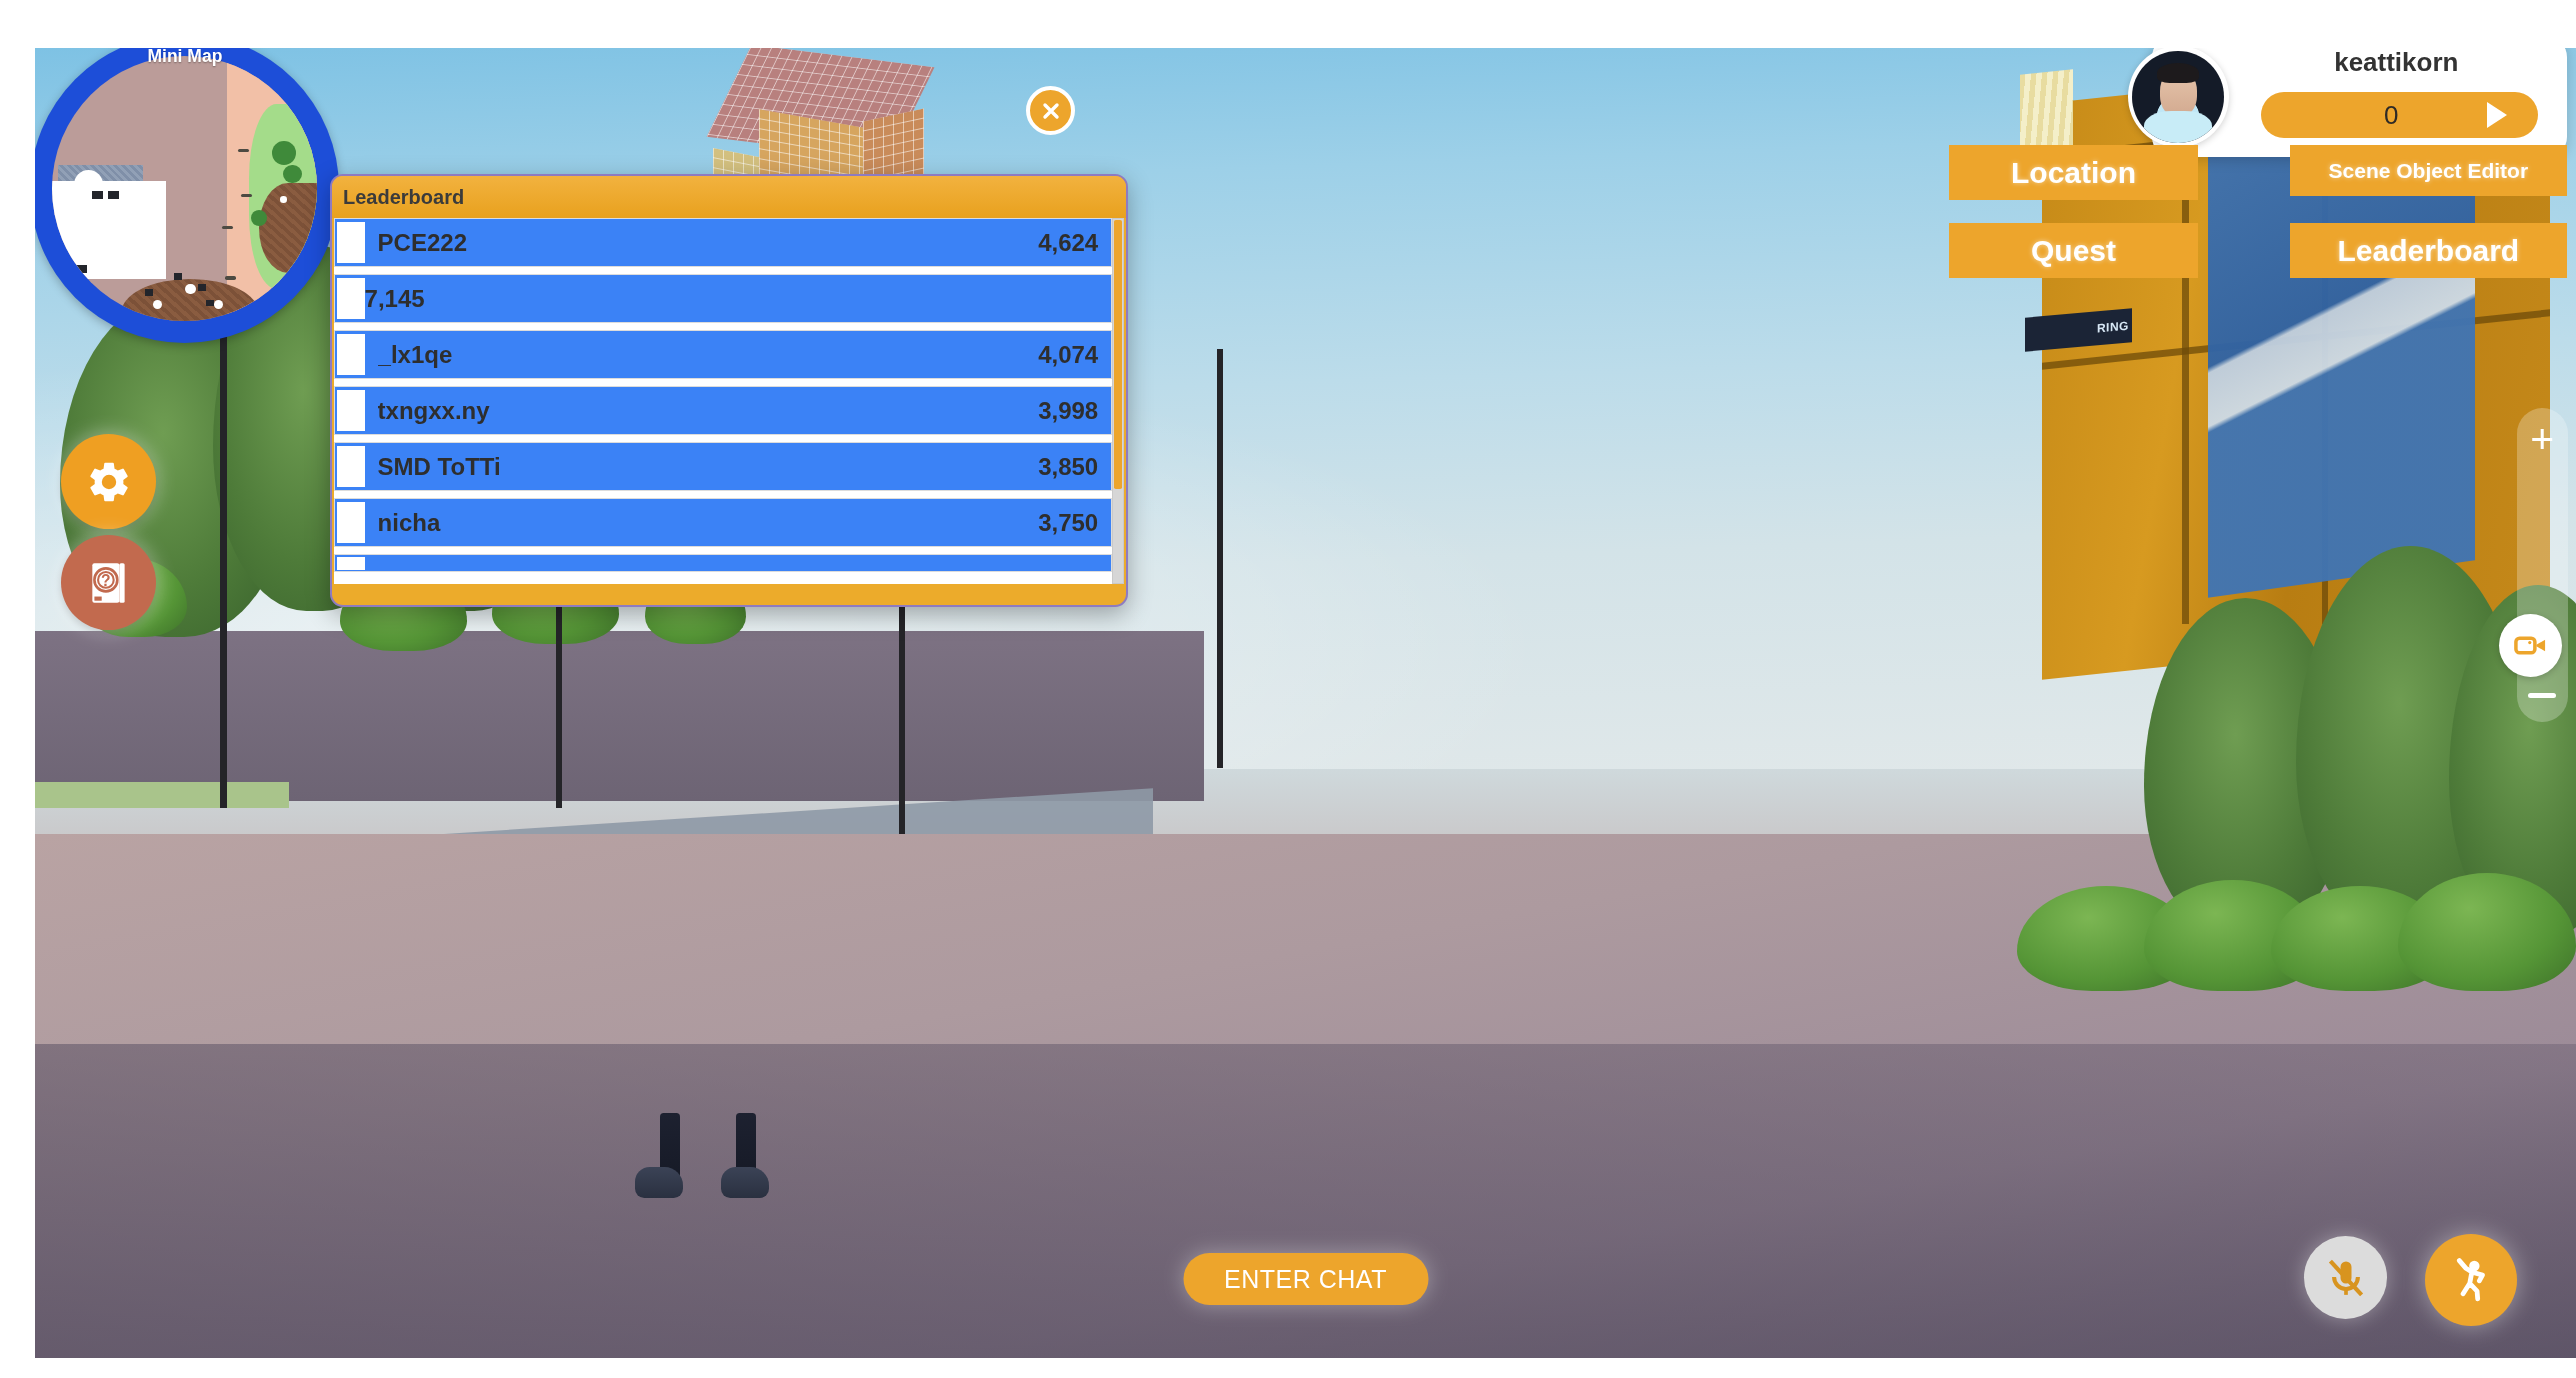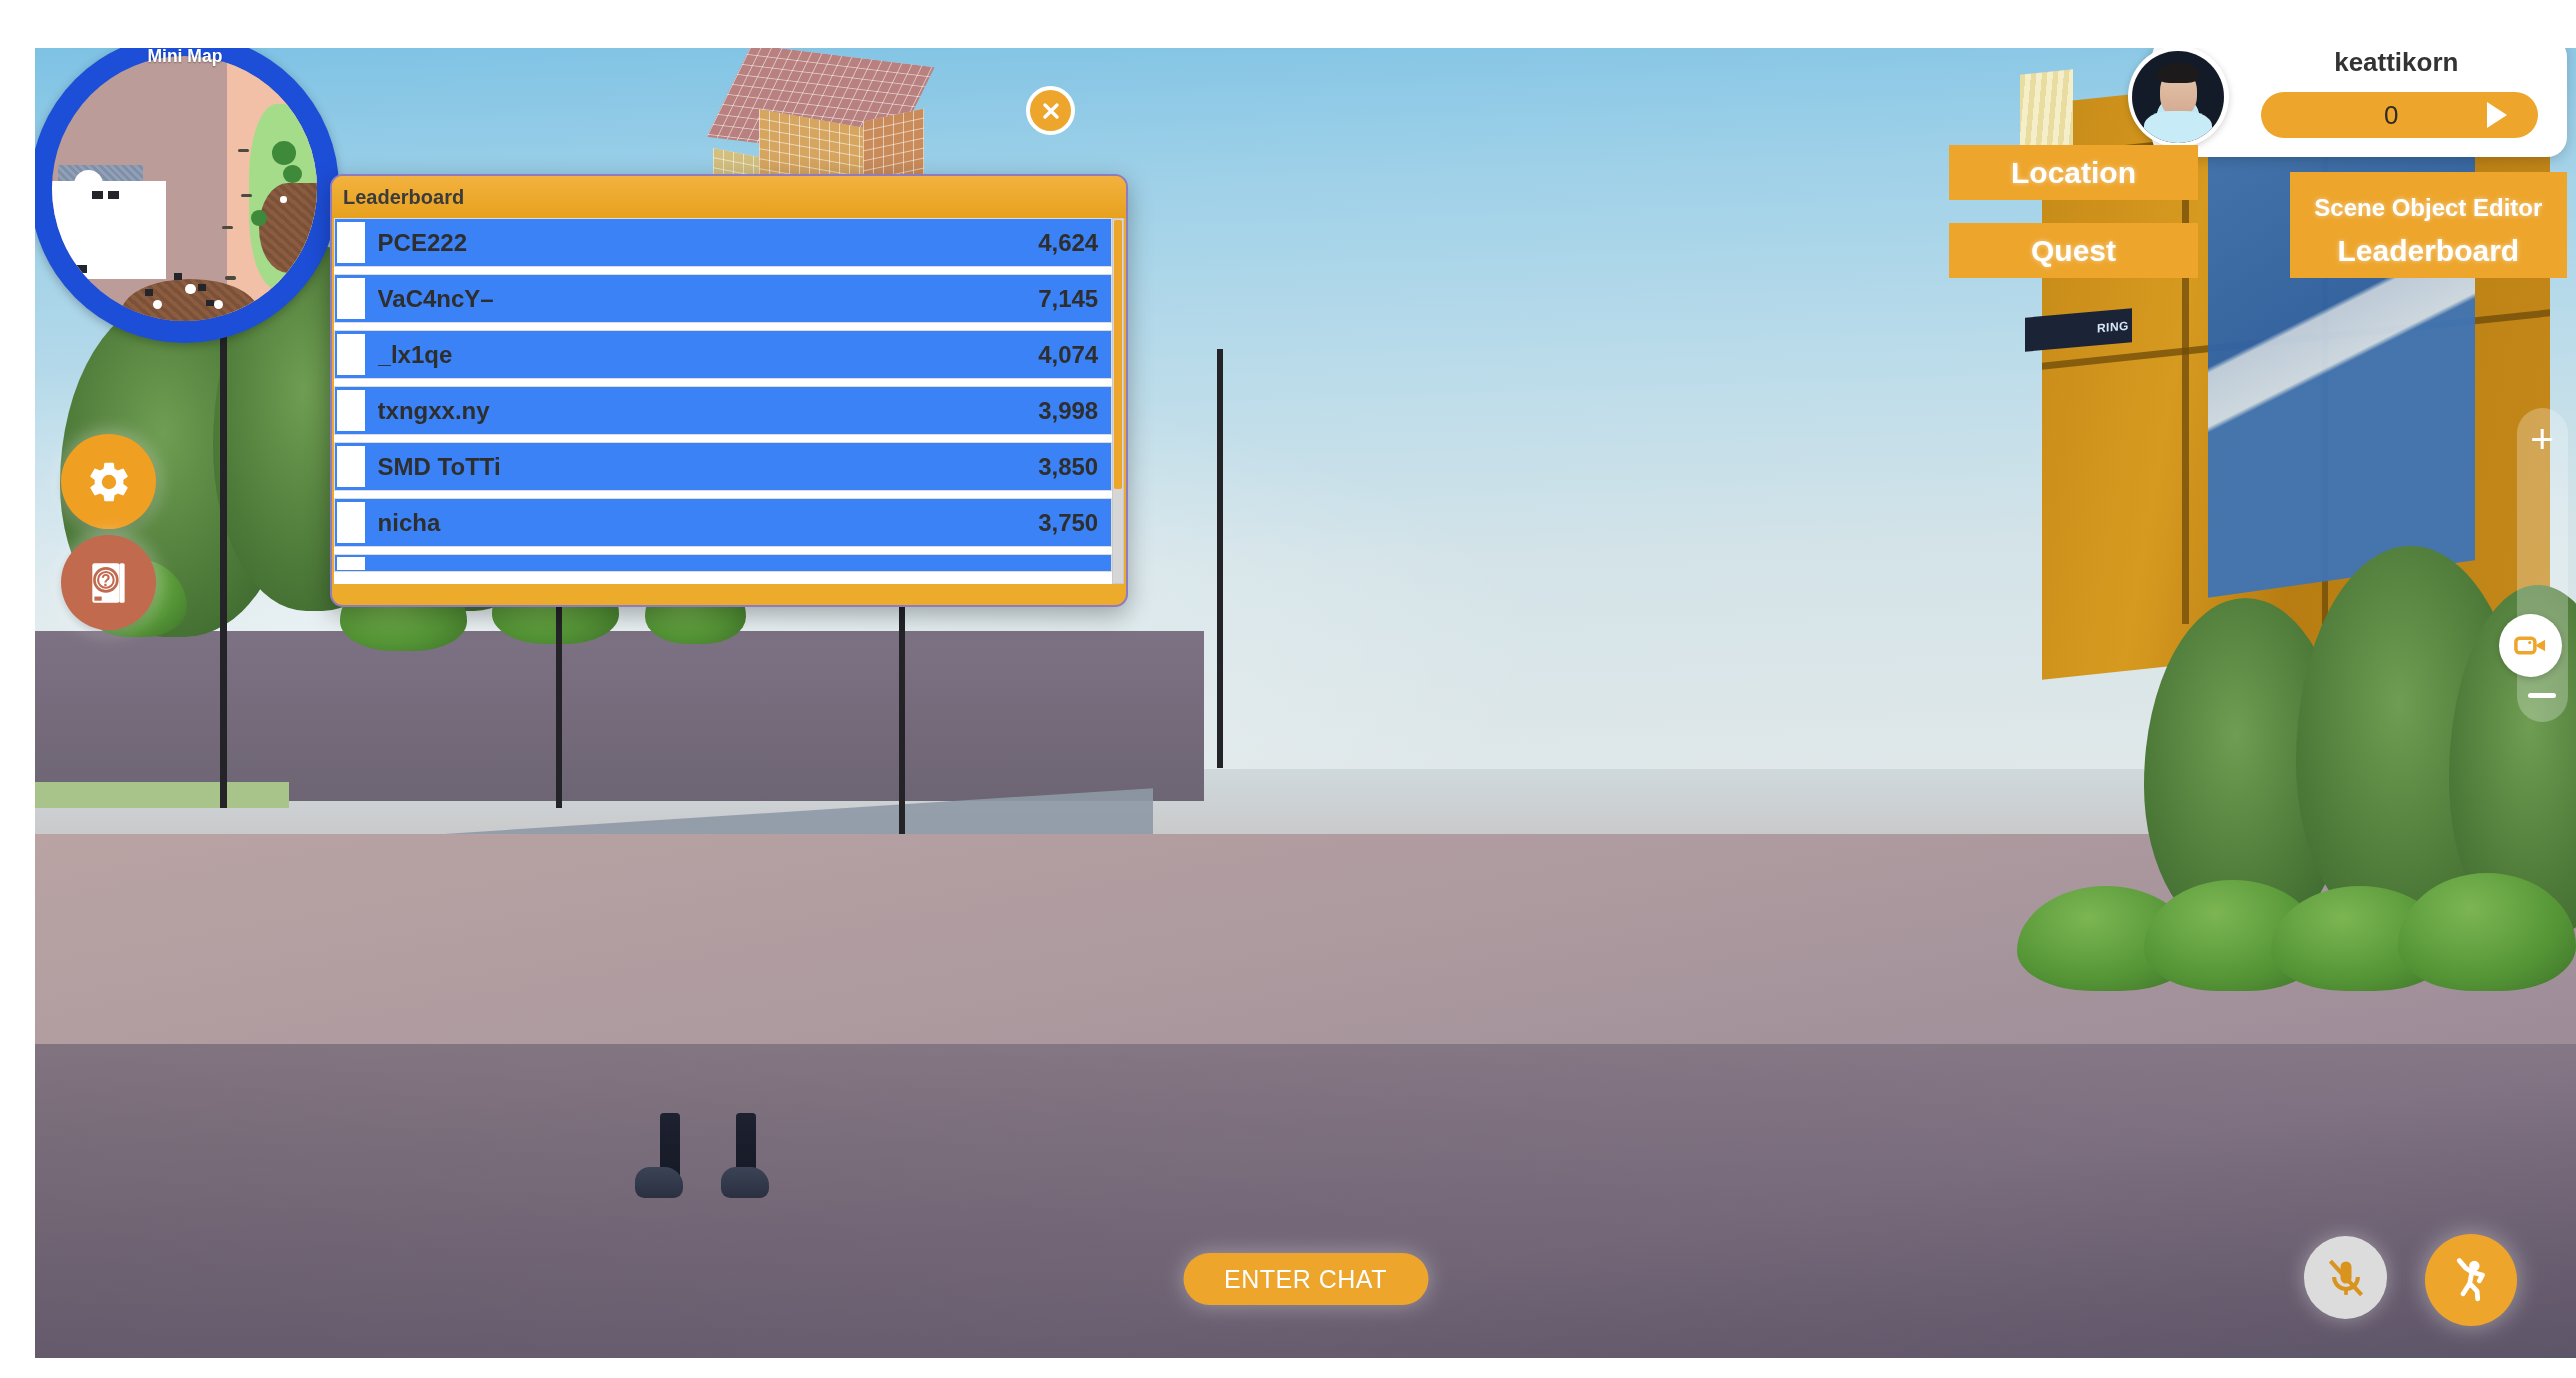--- a/index.html
+++ b/index.html
@@ -183,21 +183,21 @@
 
   
   .menu-btn {
     position:absolute; background:#eda52c;
     color:#ffffff; font-weight:bold;
     display:flex; align-items:center; justify-content:center;
     cursor:pointer;
     text-shadow: 0 0 5.5px rgba(255,255,255,.55);
   }
   #btn-location { right:378px; top:97px; width:249px; height:55px; font-size:30px; }
-  #btn-scene    { right:9.2px;  top:97px; width:277px; height:72px; font-size:24px;margin-top:27px; }
+  #btn-scene    { right:9.2px;  top:97px; width:277px; height:51px; font-size:21px; }
   #btn-quest    { right:378px; top:175px; width:249px; height:55px; font-size:30px; }
   #btn-leader   { right:9.2px;  top:175px; width:277px; height:55px; font-size:30px; }
 
   
   #player-hud {
     position:absolute; right:9.2px; top:-11px;
     width:415px; height:120px;
     background:#ffffff; border-radius:20px;
     box-shadow:0 2.8px 13px rgba(0,0,0,.18);
   }
@@ -514,21 +514,20 @@
     </div>
     <div id="lb-body">
       <div id="lb-rows">
           <div class="lb-row">
             <div class="lb-avatar"></div>
             <div class="lb-name">PCE222</div>
             <div class="lb-score">4,624</div>
           </div>
           <div class="lb-row">
             <div class="lb-avatar"></div>
-            <div class="lb-name">VaC4ncY–</div>
             <div class="lb-score">7,145</div>
           </div>
           <div class="lb-row">
             <div class="lb-avatar"></div>
             <div class="lb-name">_lx1qe</div>
             <div class="lb-score">4,074</div>
           </div>
           <div class="lb-row">
             <div class="lb-avatar"></div>
             <div class="lb-name">txngxx.ny</div>

